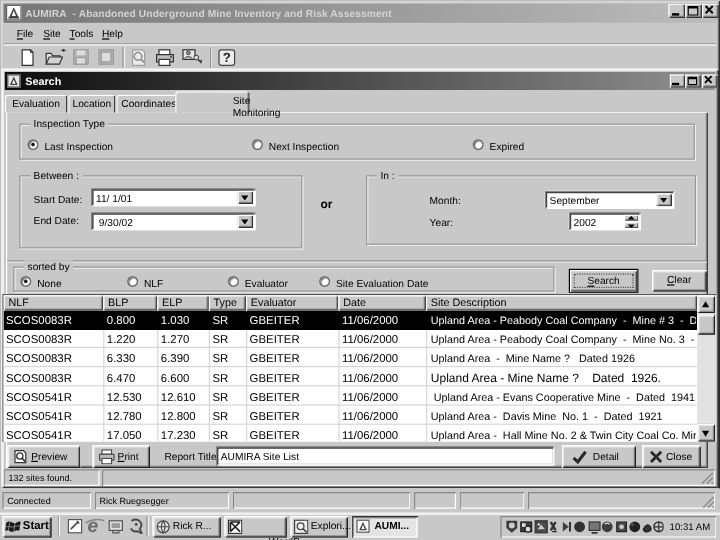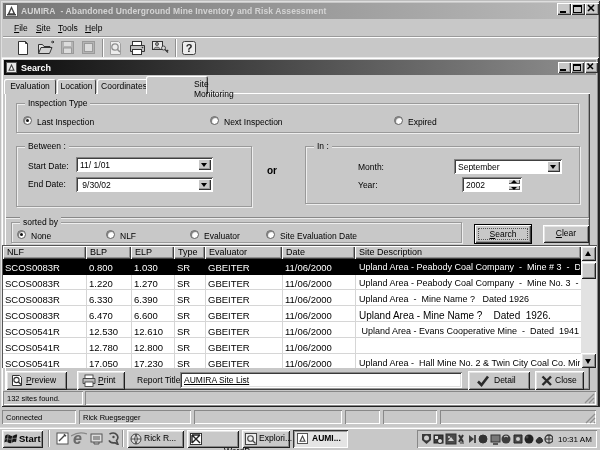--- a/index.html
+++ b/index.html
@@ -159,21 +159,21 @@
     <span class="lbl">In :</span>
   </div>
 <div class="abs" style="left:358px;top:162px;">Month:</div>
 <div class="combo" style="left:454px;top:159px;width:108px;height:15px;">
     <span class="tx">September</span>
     <div class="dbtn">
       <div class="dar"></div>
     </div>
   </div>
 <div class="abs" style="left:358px;top:180px;">Year:</div>
-<div class="combo" style="left:462px;top:177px;width:60px;height:15px;">
+<div class="combo" style="left:474px;top:177px;width:60px;height:15px;">
     <span class="tx">2002</span>
 <div class="abs" style="right:2px;top:2px;width:12px;height:5px;background:#c8c8c8;box-shadow:inset 1px 1px 0 #fff,inset -1px -1px 0 #555;">
       <div class="abs" style="left:3px;top:1px;width:0;height:0;border:3px solid transparent;border-bottom:3px solid #000;border-top:none;"></div>
     </div>
 <div class="abs" style="right:2px;top:8px;width:12px;height:5px;background:#c8c8c8;box-shadow:inset 1px 1px 0 #fff,inset -1px -1px 0 #555;">
       <div class="abs" style="left:3px;top:2px;width:0;height:0;border:3px solid transparent;border-top:3px solid #000;border-bottom:none;"></div>
     </div>
 </div>
 
 <div class="abs" style="left:6px;top:217px;width:583px;height:1px;background:#888;"></div>
@@ -260,20 +260,21 @@
       <span class="cell" style="left:282px;top:3px;">11/06/2000</span>
       <span class="cell" style="left:356px;top:3px;width:221px;font-size:9px;">&nbsp;Upland Area - Evans Cooperative Mine&nbsp; -&nbsp; Dated&nbsp; 1941</span>
 </div>
 <div class="abs" style="left:0;top:80px;width:578px;height:15px;border-bottom:1px solid #d6d6d6;">
  <span class="cell" style="left:2px;top:3px;">SCOS0541R</span>
       <span class="cell" style="left:86px;top:3px;">12.780</span>
       <span class="cell" style="left:131px;top:3px;">12.800</span>
       <span class="cell" style="left:174px;top:3px;">SR</span>
       <span class="cell" style="left:205px;top:3px;">GBEITER</span>
       <span class="cell" style="left:282px;top:3px;">11/06/2000</span>
+      <span class="cell" style="left:356px;top:3px;width:221px;font-size:9px;">Upland Area -&nbsp; Davis Mine&nbsp; No. 1&nbsp; -&nbsp; Dated&nbsp; 1921</span>
 </div>
 <div class="abs" style="left:0;top:96px;width:578px;height:13px;">
  <span class="cell" style="left:2px;top:3px;">SCOS0541R</span>
       <span class="cell" style="left:86px;top:3px;">17.050</span>
       <span class="cell" style="left:131px;top:3px;">17.230</span>
       <span class="cell" style="left:174px;top:3px;">SR</span>
       <span class="cell" style="left:205px;top:3px;">GBEITER</span>
       <span class="cell" style="left:282px;top:3px;">11/06/2000</span>
       <span class="cell" style="left:356px;top:3px;width:221px;font-size:9px;">Upland Area -&nbsp; Hall Mine No. 2 &amp; Twin City Coal Co. Mine&nbsp; -&nbsp; D</span>
 </div>
@@ -299,21 +300,21 @@
 <div class="abs btn" style="left:77px;top:371px;width:48px;height:19px;">
 <svg style="position:absolute;left:5px;top:3px;" width="14" height="13">
       <rect x="3" y="1" width="8" height="3.5" fill="#fff" stroke="#333" stroke-width="0.8"></rect>
       <path d="M1 4.5 h12 v5 h-12 z" fill="#bbb" stroke="#333" stroke-width="0.8"></path>
       <rect x="3" y="8" width="8" height="4.5" fill="#fff" stroke="#333" stroke-width="0.8"></rect>
     </svg>
 <div class="abs" style="left:21px;top:4px;"><span class="u">P</span>rint</div>
   </div>
 <div class="abs" style="left:137px;top:375px;">Report Title</div>
 <div class="abs sunk" style="left:180px;top:372px;width:282px;height:16px;">
-    <div class="abs" style="left:4px;top:3px;text-decoration:underline;">AUMIRA Site List</div>
+    <div class="abs" style="left:4px;top:3px;">AUMIRA Site List</div>
   </div>
 <div class="abs btn" style="left:468px;top:371px;width:62px;height:19px;">
 <svg style="position:absolute;left:8px;top:4px;" width="14" height="12">
       <path d="M2 6.5 L5.5 10 L12 1.5" stroke="#2a2a2a" stroke-width="2.6" fill="none"></path>
     </svg>
 <div class="abs" style="left:26px;top:4px;">Detail</div>
   </div>
 <div class="abs btn" style="left:535px;top:371px;width:49px;height:19px;">
 <svg style="position:absolute;left:6px;top:4px;" width="12" height="12">
       <path d="M1.5 1.5 L10 10 M10 1.5 L1.5 10" stroke="#2a2a2a" stroke-width="2.4"></path>

